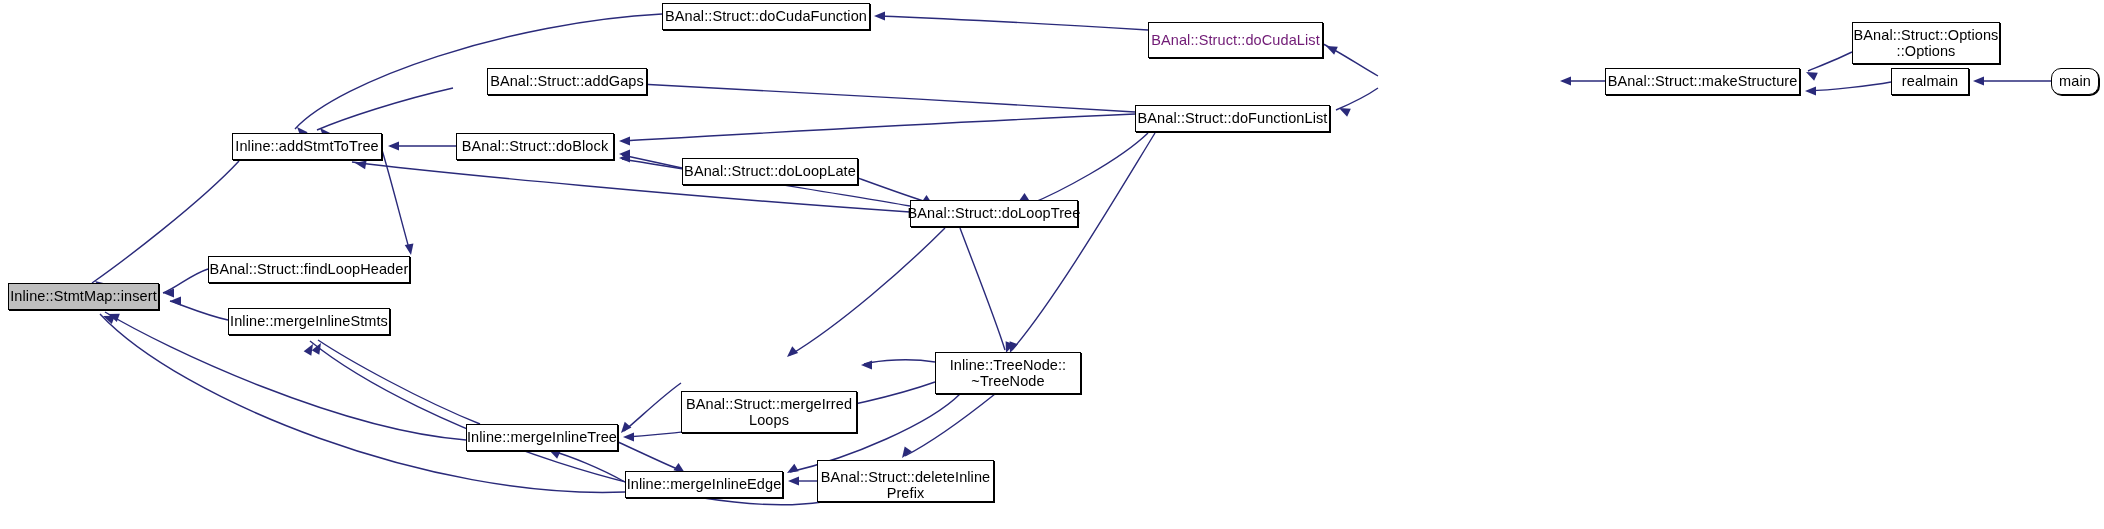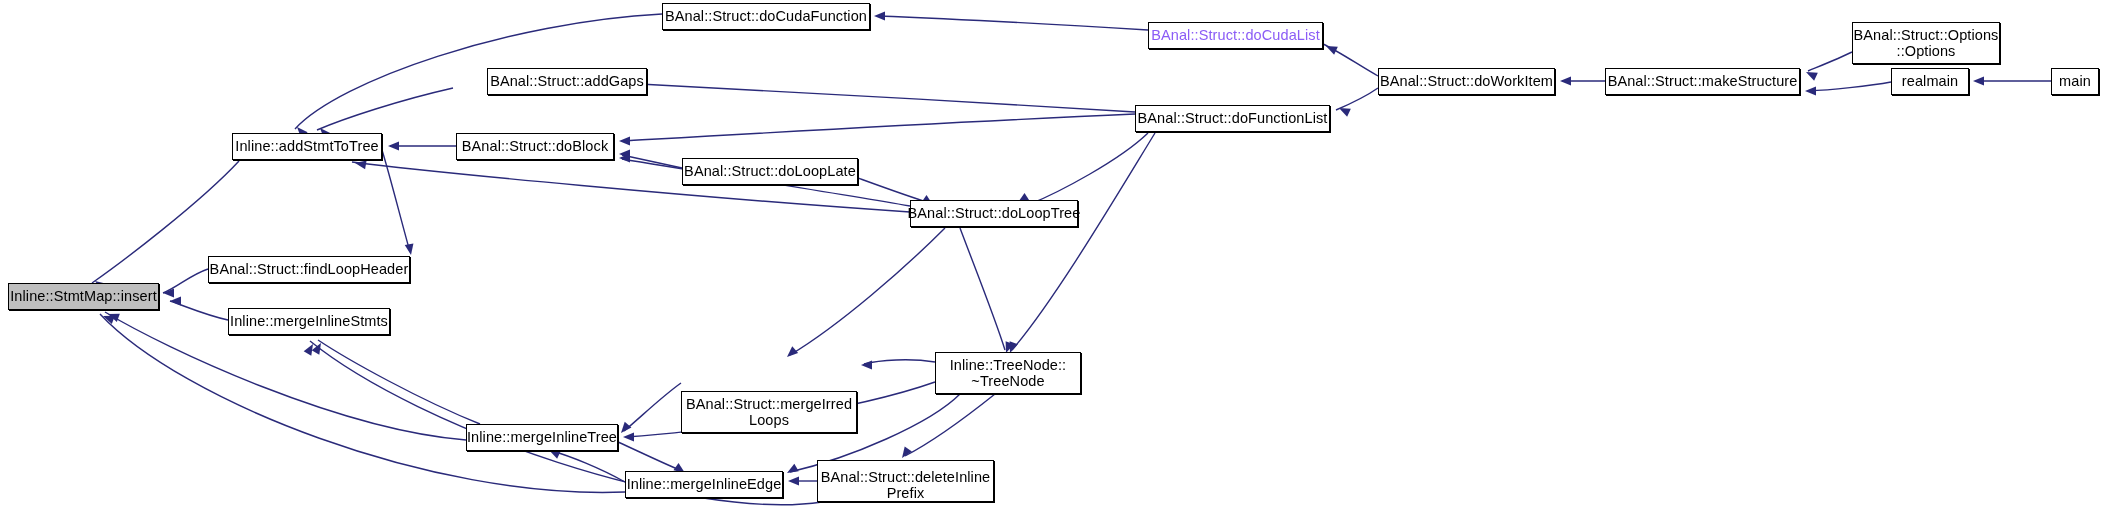--- a/index.html
+++ b/index.html
@@ -146,22 +146,21 @@
       <div class="node" style="left: 662px; top: 3px; width: 208px; height: 27px; background: rgb(255, 255, 255); border-color: rgb(0, 0, 0); color: rgb(0, 0, 0);"><span class="node-label">BAnal::Struct::doCudaFunction</span></div>
       <div class="node" style="left: 910px; top: 200px; width: 168px; height: 27px; background: rgb(255, 255, 255); border-color: rgb(0, 0, 0); color: rgb(0, 0, 0);"><span class="node-label">BAnal::Struct::doLoopTree</span></div>
       <div class="node" style="left: 681px; top: 358px; width: 176px; height: 42px; background: rgb(255, 255, 255); border-color: rgb(0, 0, 0); color: rgb(0, 0, 0); margin-top: 33px;"><span class="node-label">BAnal::Struct::mergeIrred
 Loops</span></div>
       <div class="node" style="left: 466px; top: 424px; width: 152px; height: 27px; background: rgb(255, 255, 255); border-color: rgb(0, 0, 0); color: rgb(0, 0, 0);"><span class="node-label">Inline::mergeInlineTree</span></div>
       <div class="node" style="left: 625px; top: 471px; width: 158px; height: 27px; background: rgb(255, 255, 255); border-color: rgb(0, 0, 0); color: rgb(0, 0, 0);"><span class="node-label">Inline::mergeInlineEdge</span></div>
       <div class="node" style="left: 935px; top: 352px; width: 146px; height: 42px; background: rgb(255, 255, 255); border-color: rgb(0, 0, 0); color: rgb(0, 0, 0);"><span class="node-label">Inline::TreeNode::
 ~TreeNode</span></div>
       <div class="node" style="left: 817px; top: 460px; width: 177px; height: 42px; background: rgb(255, 255, 255); border-color: rgb(0, 0, 0); color: rgb(0, 0, 0); align-items: flex-end;"><span class="node-label">BAnal::Struct::deleteInline
 Prefix</span></div>
-      <div class="node" style="left: 1148px; top: 22px; width: 175px; height: 27px; background: rgb(255, 255, 255); border-color: rgb(0, 0, 0); color: #8b5cf6;"><span class="node-label">BAnal::Struct::doCudaList</span></div>
+      <div class="node" style="left: 1148px; top: 22px; width: 175px; height: 36px; background: rgb(255, 255, 255); border-color: rgb(0, 0, 0); color: #701a75;"><span class="node-label">BAnal::Struct::doCudaList</span></div>
       <div class="node" style="left: 1135px; top: 105px; width: 195px; height: 27px; background: rgb(255, 255, 255); border-color: rgb(0, 0, 0); color: rgb(0, 0, 0);"><span class="node-label">BAnal::Struct::doFunctionList</span></div>
-      <div class="node" style="left: 1378px; top: 68px; width: 177px; height: 27px; background: rgb(255, 255, 255); border-color: rgb(0, 0, 0); color: rgb(0, 0, 0);"><span class="node-label">BAnal::Struct::doWorkItem</span></div>
       <div class="node" style="left: 1605px; top: 68px; width: 195px; height: 27px; background: rgb(255, 255, 255); border-color: rgb(0, 0, 0); color: rgb(0, 0, 0);"><span class="node-label">BAnal::Struct::makeStructure</span></div>
       <div class="node" style="left: 1852px; top: 22px; width: 148px; height: 42px; background: rgb(255, 255, 255); border-color: rgb(0, 0, 0); color: rgb(0, 0, 0);"><span class="node-label">BAnal::Struct::Options
 ::Options</span></div>
       <div class="node" style="left: 1891px; top: 68px; width: 78px; height: 27px; background: rgb(255, 255, 255); border-color: rgb(0, 0, 0); color: rgb(0, 0, 0);"><span class="node-label">realmain</span></div>
-      <div class="node" style="left: 2051px; top: 68px; width: 48px; height: 27px; background: rgb(255, 255, 255); border-color: rgb(0, 0, 0); color: rgb(0, 0, 0);"><span class="node-label">main</span></div>
+      <div class="node" style="left: 2051px; top: 68px; width: 48px; height: 27px; background: rgb(255, 255, 255); border-color: rgb(0, 0, 0); color: rgb(0, 0, 0); border-radius: 10px;"><span class="node-label">main</span></div>
     </div>
 </div>
 
 </body></html>

